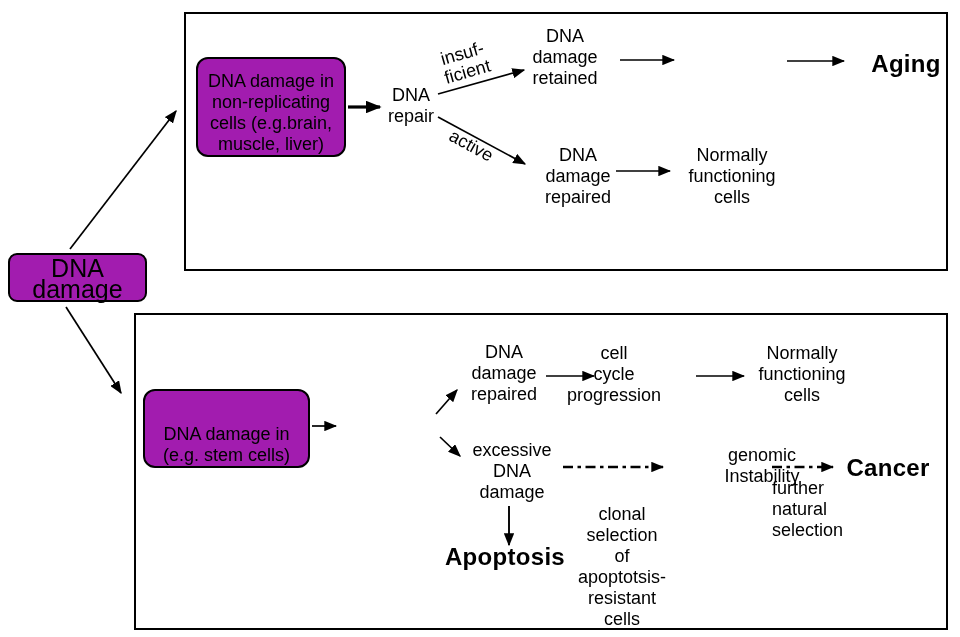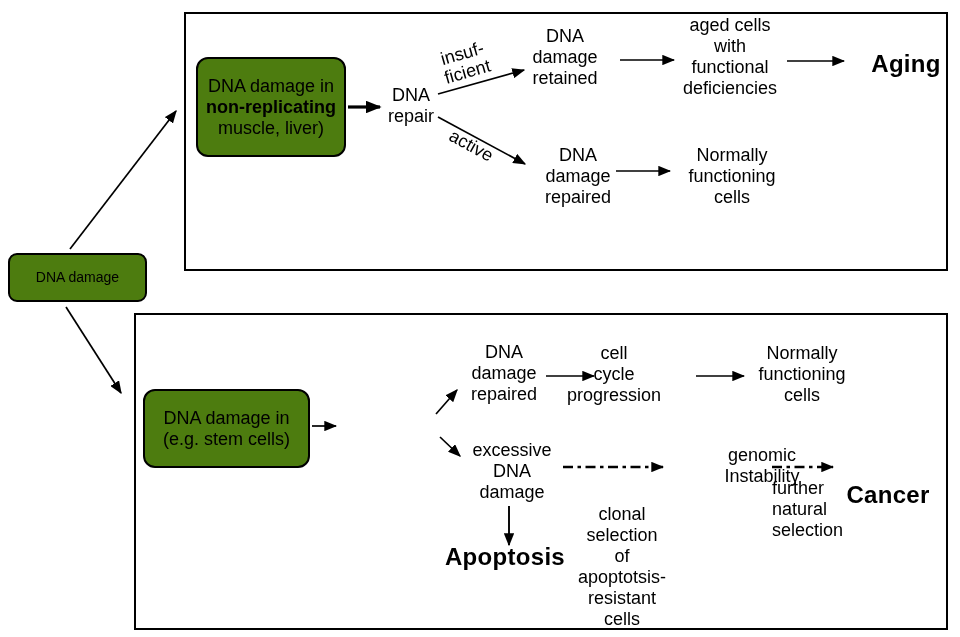--- a/index.html
+++ b/index.html
@@ -4,33 +4,33 @@
 <style>
   html,body { margin:0; padding:0; background:#ffffff; }
   .stage {
     position:relative; width:960px; height:637px; background:#ffffff;
     font-family:"Liberation Sans", sans-serif; color:#000; overflow:hidden;
   }
   .arrows { position:absolute; left:0; top:0; width:960px; height:637px; }
   .arrows line { stroke:#000; }
   .panel { position:absolute; border:2px solid #000; background:transparent; }
   .rbox {
-    position:absolute; border:2px solid #000; border-radius:12px; background:#4d7c0f;
-    display:flex; flex-direction:column; justify-content:center;
+    position:absolute; border:2px solid #000; border-radius:12px; background:#a21caf;
+    display:flex; flex-direction:column; justify-content:flex-end;
     text-align:center; font-size:18px; line-height:21px;
   }
-  .rbox .b { font-weight:bold; }
+  .rbox .b { font-weight:normal; }
   .node {
     position:absolute; transform:translate(-50%,-50%);
     text-align:center; font-size:18px; line-height:21px; white-space:pre-line;
   }
   .node.tl { transform:none; text-align:left; }
   .major { font-weight:bold; font-size:24px; white-space:nowrap; letter-spacing:.3px; }
   .rot { line-height:19px; }
-  .src { font-size:14px; }
+  .src { font-size:25px; }
 </style>
 </head>
 <body>
 
 <div class="stage">
 
   <svg class="arrows" viewBox="0 0 960 637" xmlns="http://www.w3.org/2000/svg">
     <defs>
       <marker id="ah" viewBox="0 0 10 8" refX="9" refY="4" markerWidth="13" markerHeight="10.4" markerUnits="userSpaceOnUse" orient="auto">
         <path d="M0,0 L10,4 L0,8 z" fill="#000"></path>
@@ -64,37 +64,34 @@
   <div class="panel" style="left:184px; top:12px; width:760px; height:255px;"></div>
   <div class="panel" style="left:134px; top:313px; width:810px; height:313px;"></div>
 
   <div class="rbox src" style="left:8px; top:253px; width:135px; height:45px; border-radius:9px;">
     <div>DNA damage</div>
   </div>
 
   <div class="rbox" style="left:196px; top:57px; width:146px; height:96px;">
     <div>DNA damage in</div>
     <div class="b">non-replicating</div>
+    <div>cells (e.g.brain,</div>
     <div>muscle, liver)</div>
   </div>
 
   <div class="node" style="left:411px; top:106px;">DNA
 repair</div>
 
   <div class="node rot" style="left:465px; top:63px; transform:translate(-50%,-50%) rotate(-16deg);">insuf-
 ficient</div>
   <div class="node rot" style="left:471px; top:146px; transform:translate(-50%,-50%) rotate(29deg);">active</div>
 
   <div class="node" style="left:565px; top:57px;">DNA
 damage
 retained</div>
-  <div class="node" style="left:730px; top:57px;">aged cells
-with
-functional
-deficiencies</div>
   <div class="node major" style="left:891px; top:63px;margin-left:15px;">Aging</div>
 
   <div class="node" style="left:578px; top:176px;">DNA
 damage
 repaired</div>
   <div class="node" style="left:732px; top:176px;">Normally
 functioning
 cells</div>
 
   <div class="rbox" style="left:143px; top:389px; width:163px; height:75px;">
@@ -125,15 +122,15 @@
 resistant
 cells</div>
 
   <div class="node" style="left:715px; top:466px;margin-left:47px;">genomic
 Instability</div>
 
   <div class="node tl" style="left:772px; top:478px;">further
 natural
 selection</div>
 
-  <div class="node major" style="left:888px; top:494px;text-align:center;">Cancer</div>
+  <div class="node major" style="left:888px; top:467px;text-align:center;">Cancer</div>
 
 </div>
 
 </body></html>

